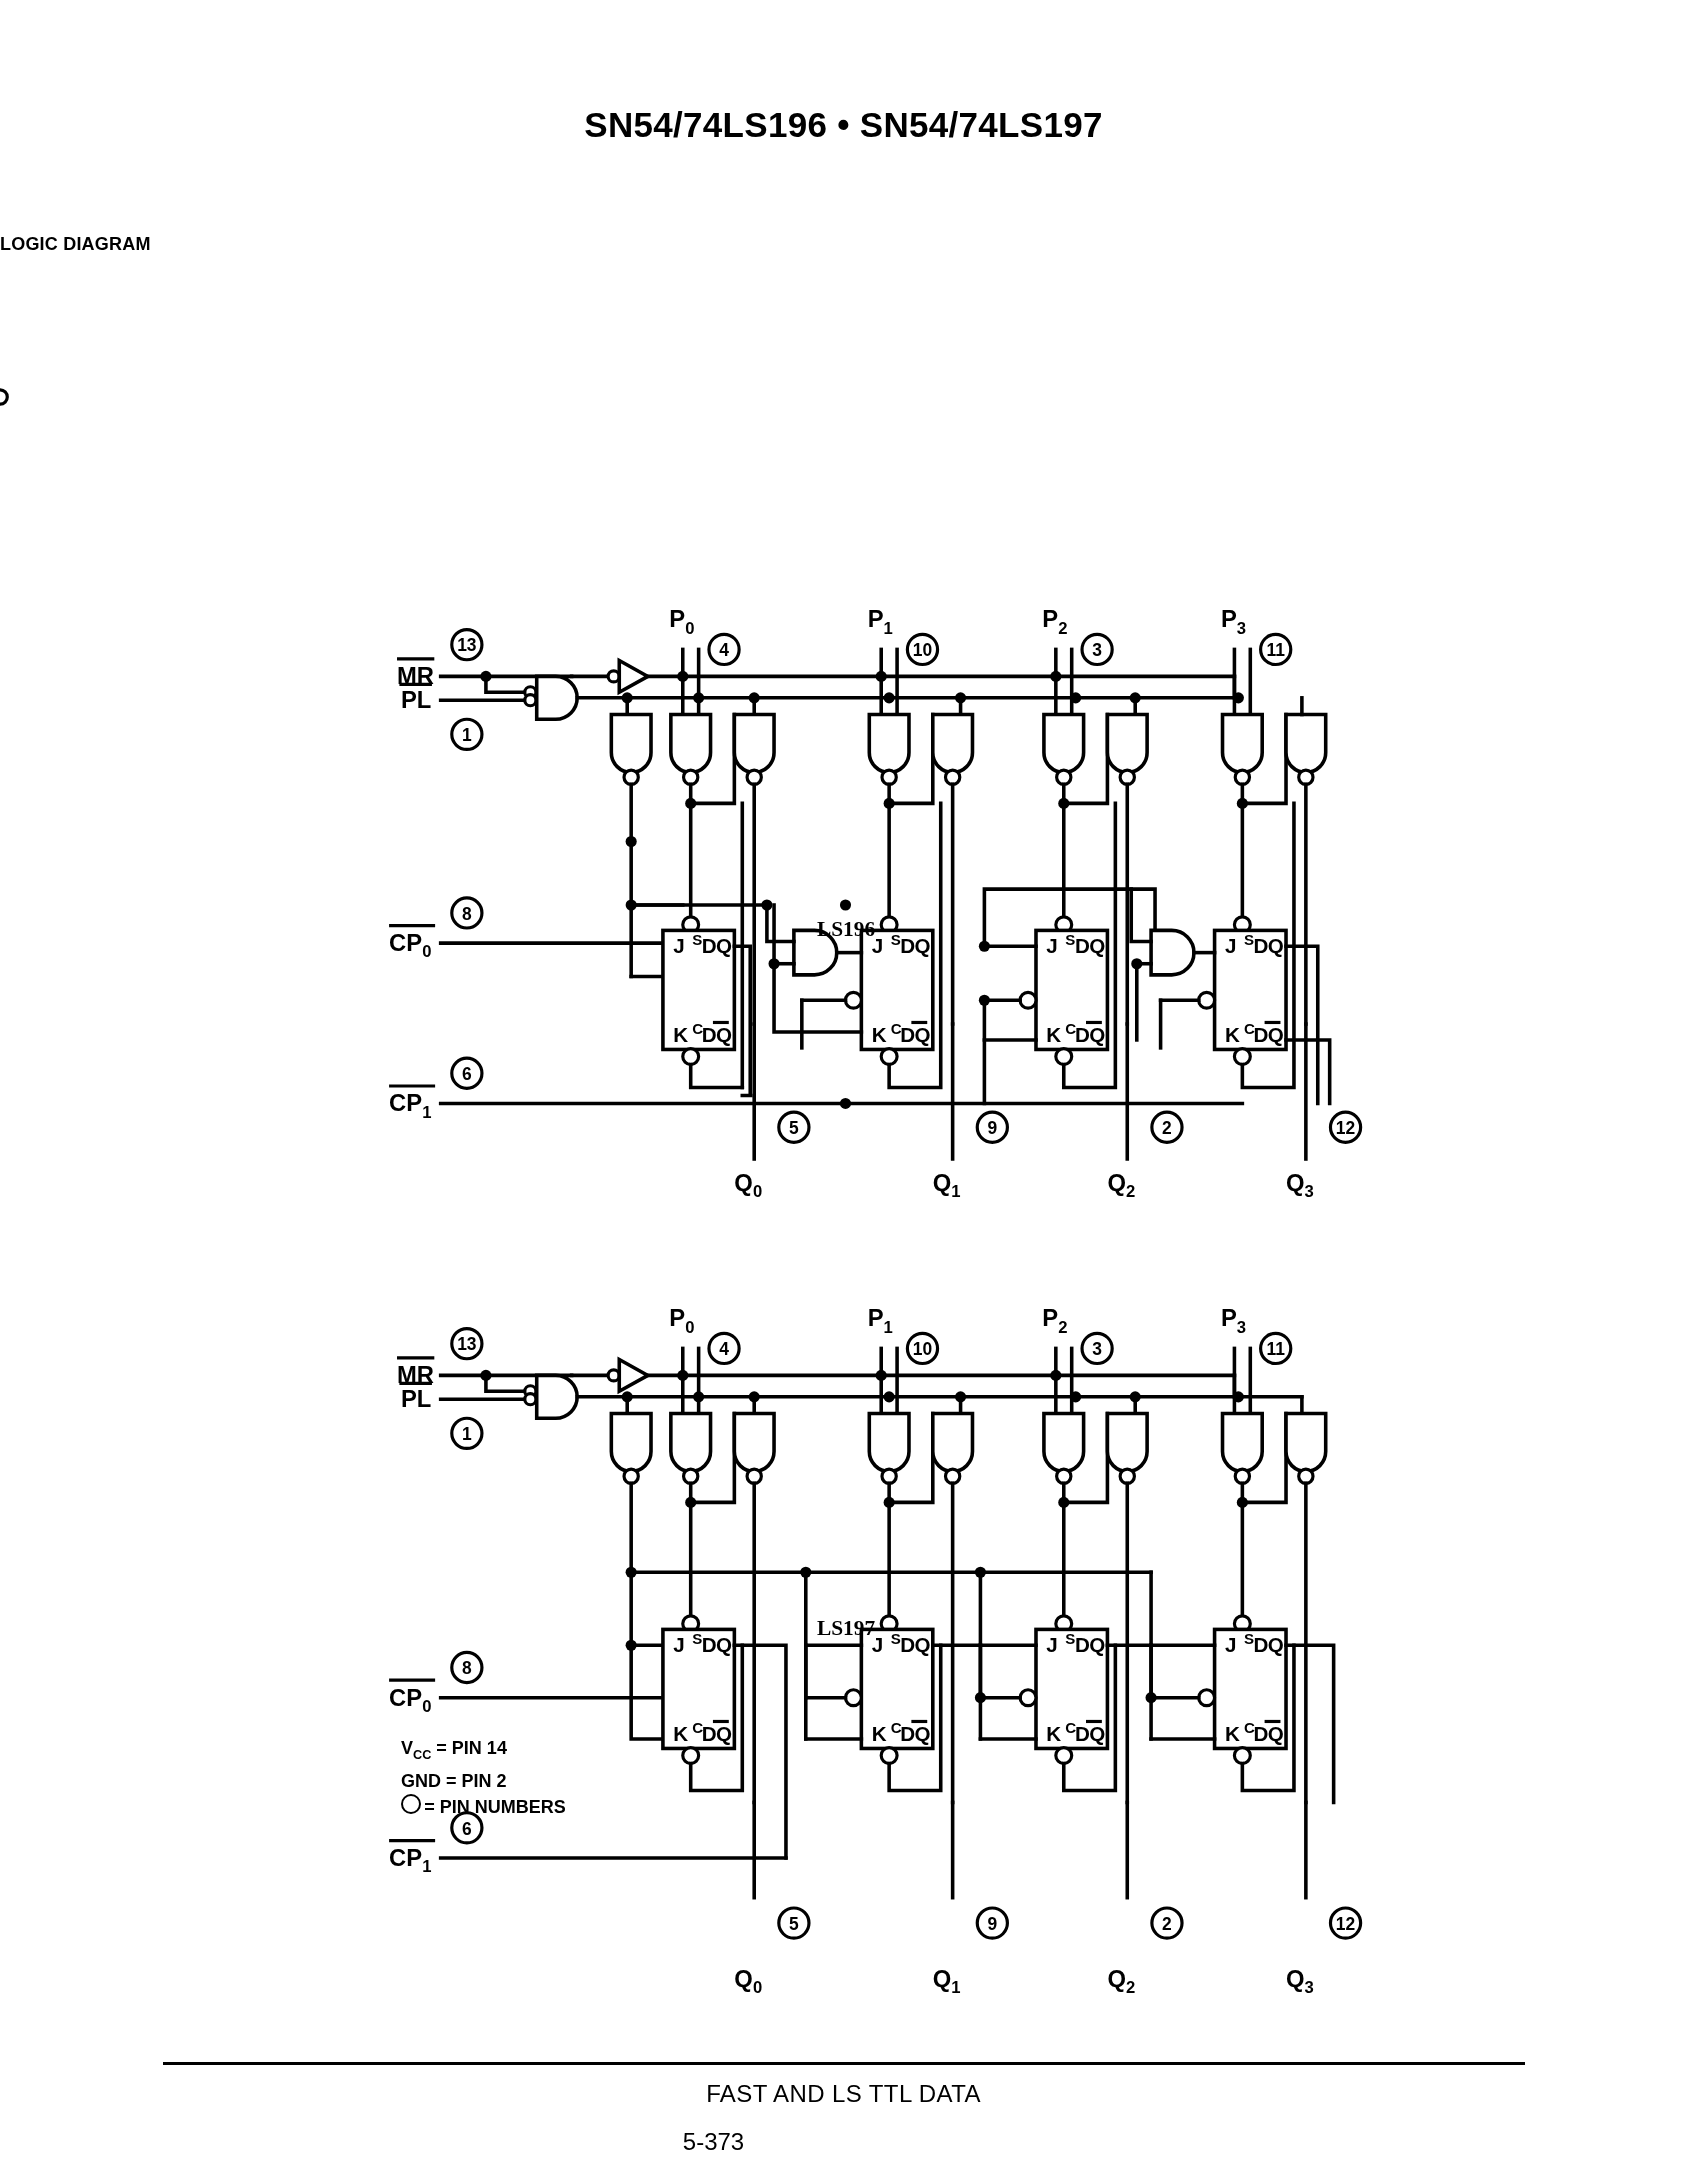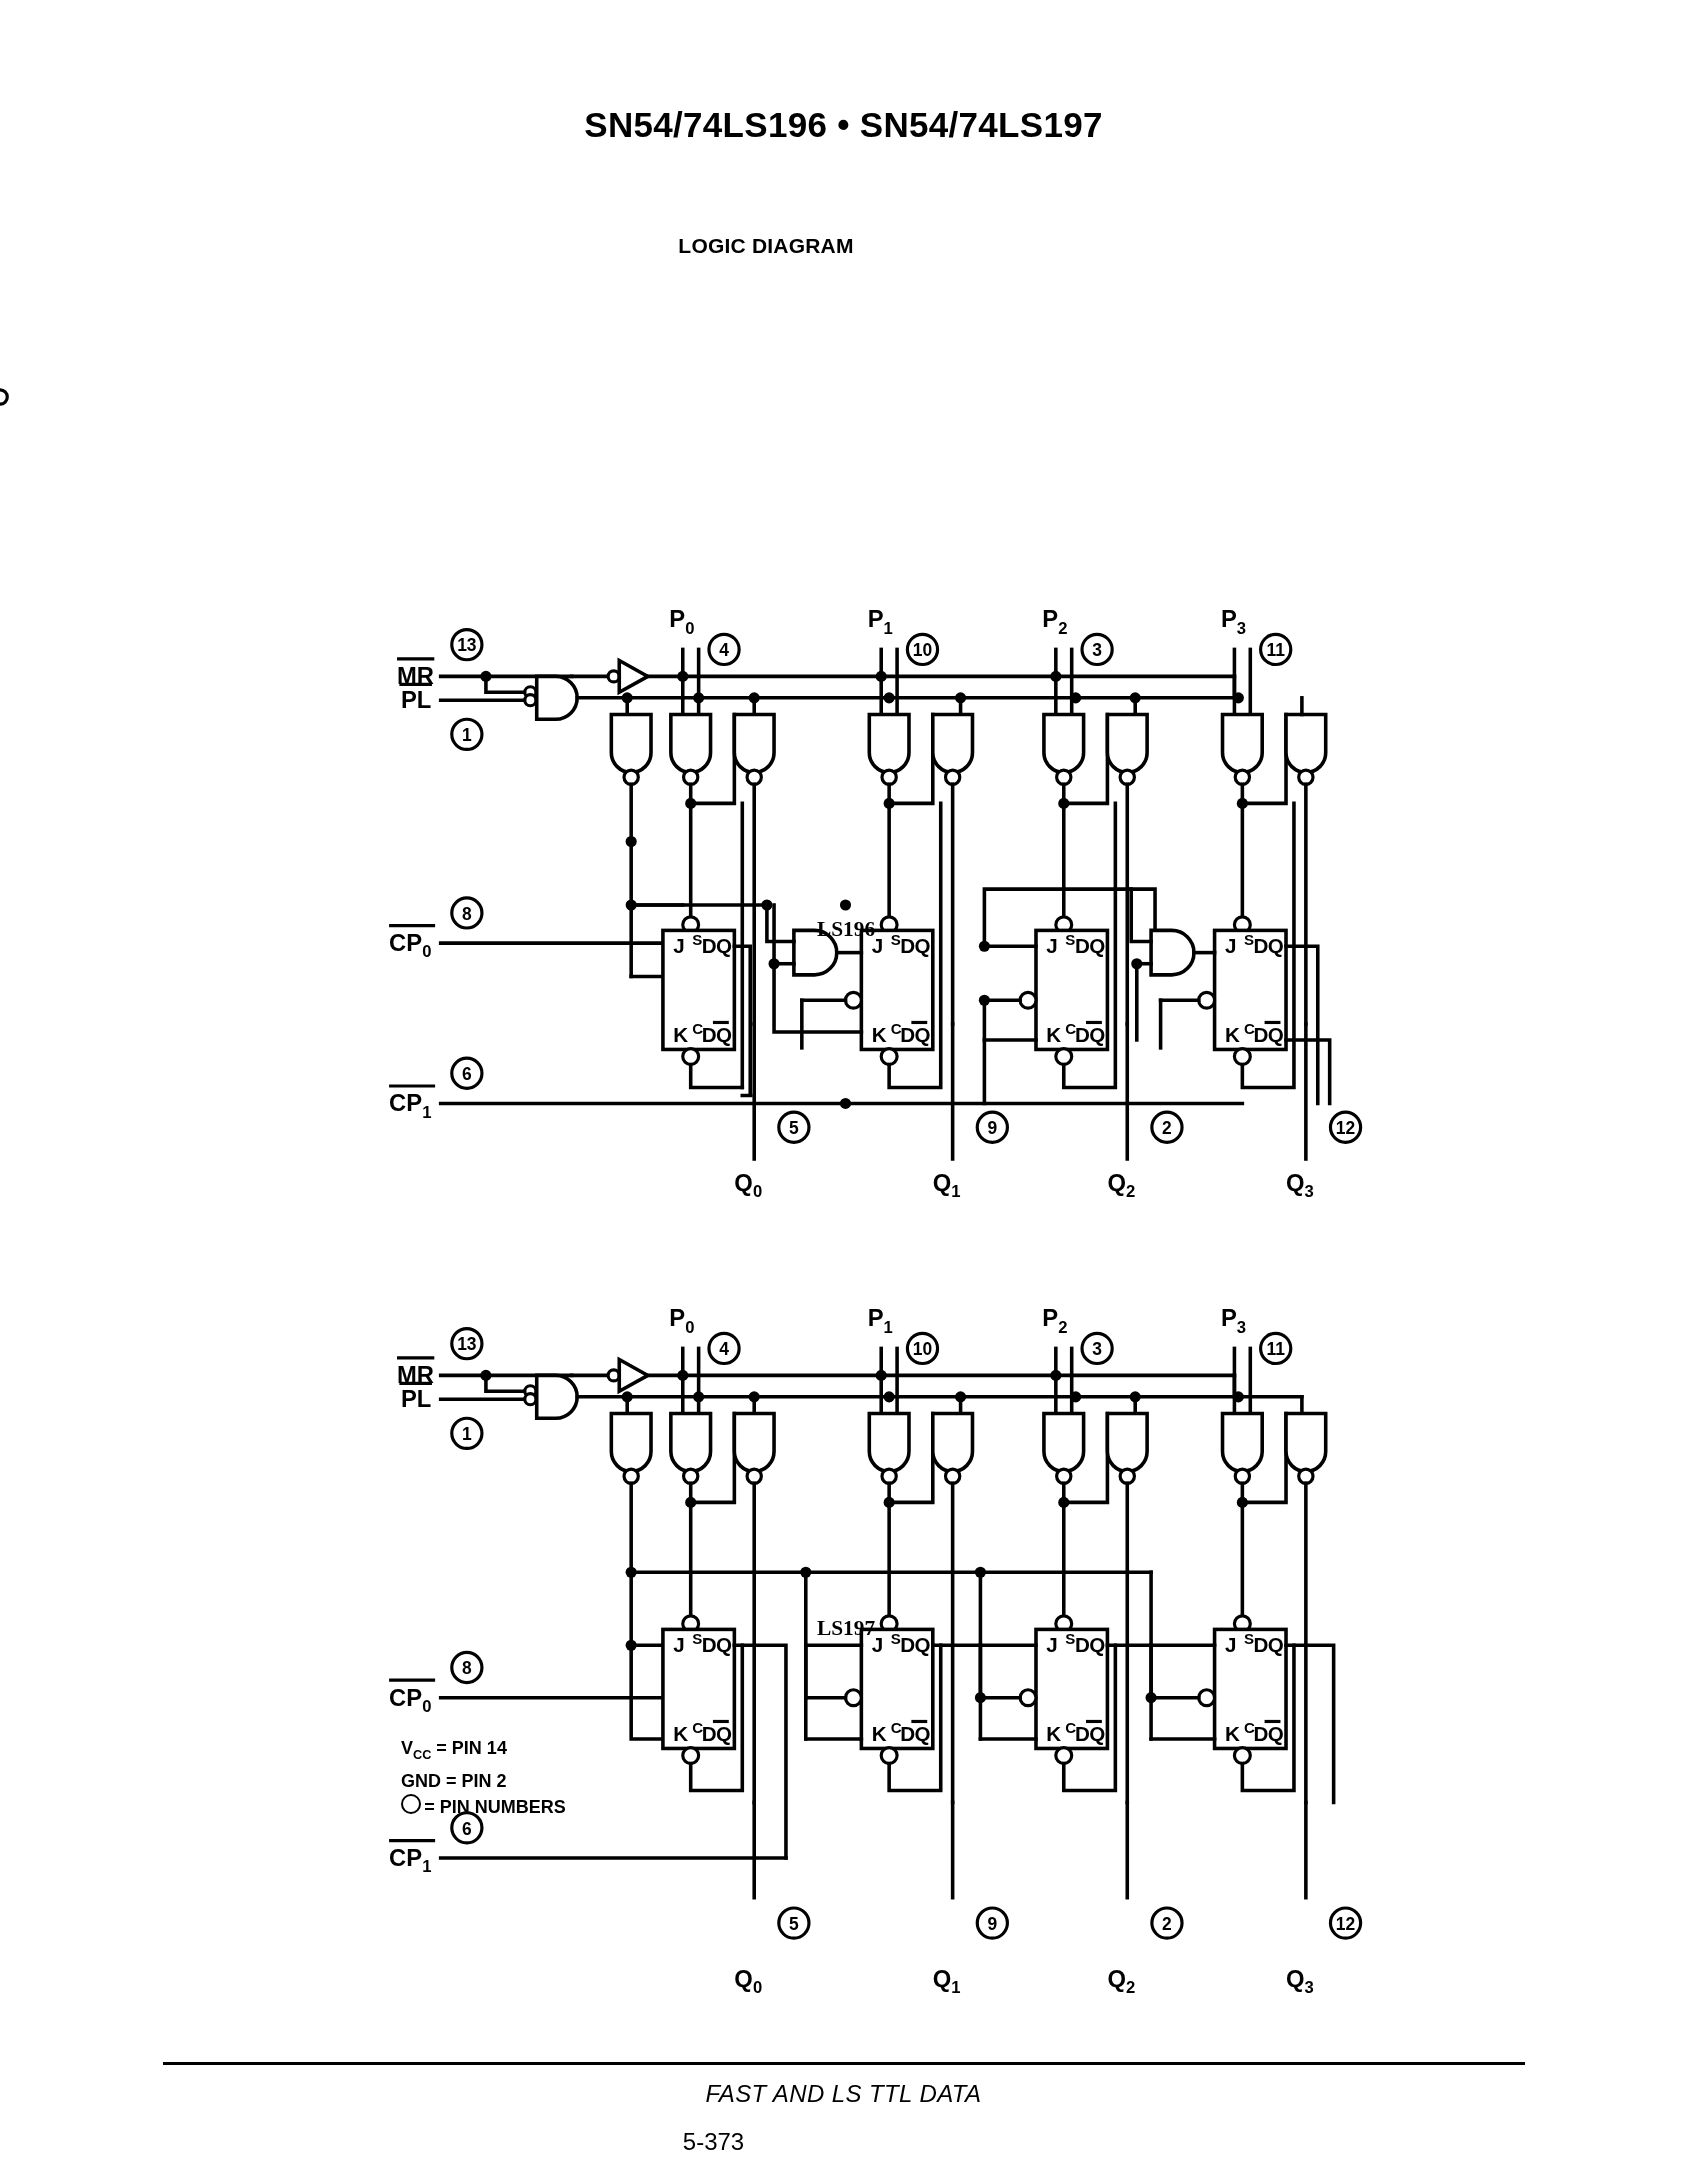--- a/index.html
+++ b/index.html
@@ -4,22 +4,22 @@
 <style>
   html,body{margin:0;padding:0;background:#fff;}
   body{width:1687px;height:2183px;font-family:"Liberation Sans",sans-serif;color:#000;position:relative;}
   .page{position:relative;width:1687px;height:2183px;overflow:hidden;}
 
   .title{
     position:absolute;top:105px;left:0;width:1687px;text-align:center;
     font-size:35px;font-weight:bold;letter-spacing:0.3px;
   }
   .subtitle{
-    position:absolute;top:234px;left:0;width:1532px;text-align:center;
-    font-size:21px;font-weight:bold;letter-spacing:0.2px;
+    position:absolute;top:234px;left:0;width:1532px;
+    font-size:18px;font-weight:bold;letter-spacing:0.2px;
   }
   .circuit-caption{
     position:absolute;width:318px;text-align:center;
     font-size:21.4px;font-weight:bold;font-family:Liberation Serif, serif;
   }
   .notes{
     position:absolute;left:401px;top:1735px;
     font-size:18px;font-weight:bold;line-height:26px;
   }
   .notes .row{white-space:nowrap;display:block;}
@@ -27,21 +27,21 @@
   .note-circle{
     display:inline-block;width:16px;height:16px;border:2.4px solid #000;
     border-radius:50%;vertical-align:-1.6px;margin-right:3.2px;
   }
 
   .footer-rule{
     position:absolute;left:163px;top:2062px;width:1362px;height:3.2px;background:#000;
   }
   .footer-text{
     position:absolute;top:2080px;left:0;width:1687px;text-align:center;
-    font-size:24px;letter-spacing:0.4px;font-style:italic;
+    font-size:24px;letter-spacing:0.4px;
   }
   .footer-page{
     position:absolute;top:2128px;left:0;width:1427px;text-align:center;
     font-size:24px;
   }
 
   svg{position:absolute;left:0;top:0;overflow:visible;}
   .w{stroke:#000;stroke-width:4.5;fill:none;stroke-linecap:square;}
   .gate{stroke:#000;stroke-width:4.5;fill:#fff;}
   .box{stroke:#000;stroke-width:4.5;fill:#fff;}

